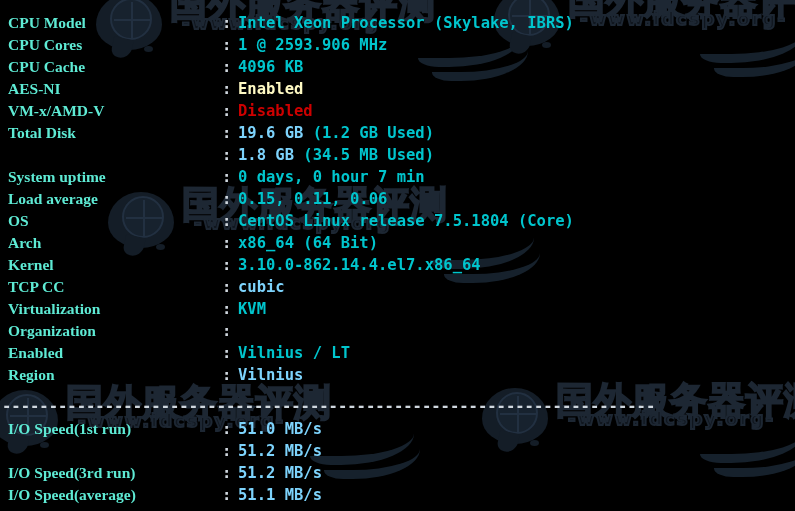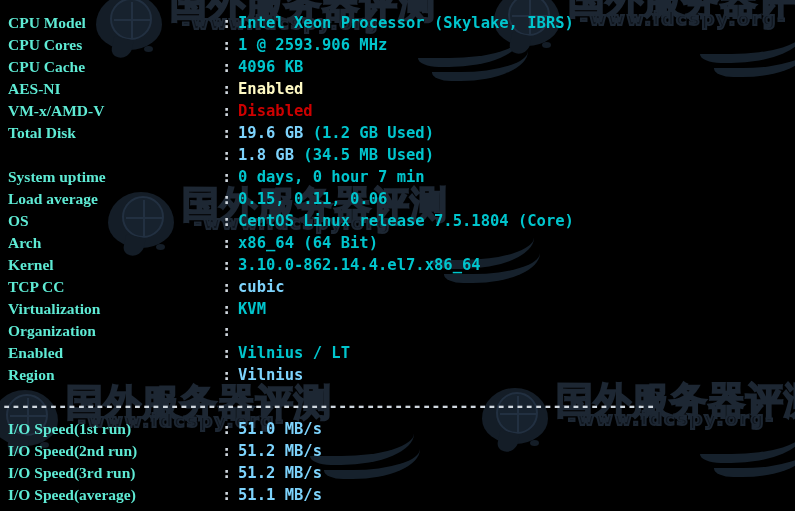--- a/index.html
+++ b/index.html
@@ -266,20 +266,20 @@
         <div class="row"><span class="label">Organization</span><span class="colon">:</span></div>
         <div class="row"><span class="label">Enabled</span><span class="colon">:</span><span class="value"><span class="c-cyan">Vilnius / LT</span></span></div>
         <div class="row"><span class="label">Region</span><span class="colon">:</span><span class="value"><span class="c-yellow">Vilnius</span></span></div>
       </div>
     <div class="spacer"></div>
     <div class="sep">
       <span>----------------------------------------------------------------------</span>
     </div>
     <div id="io-rows">
         <div class="row"><span class="label">I/O Speed(1st run)</span><span class="colon">:</span><span class="value"><span class="c-yellow">51.0 MB/s</span></span></div>
-        <div class="row"><span class="label">I/O Speed(2nd run)</span><span class="colon">:</span><span class="value"><span class="c-yellow">51.2 MB/s</span></span></div>
+        <div class="row"><span class="colon">:</span><span class="value"><span class="c-yellow">51.2 MB/s</span></span></div>
         <div class="row"><span class="label">I/O Speed(3rd run)</span><span class="colon">:</span><span class="value"><span class="c-yellow">51.2 MB/s</span></span></div>
         <div class="row"><span class="label">I/O Speed(average)</span><span class="colon">:</span><span class="value"><span class="c-yellow">51.1 MB/s</span></span></div>
       </div>
     <div class="spacer"></div>
 
   </div>
 </div>
 
 </body></html>

